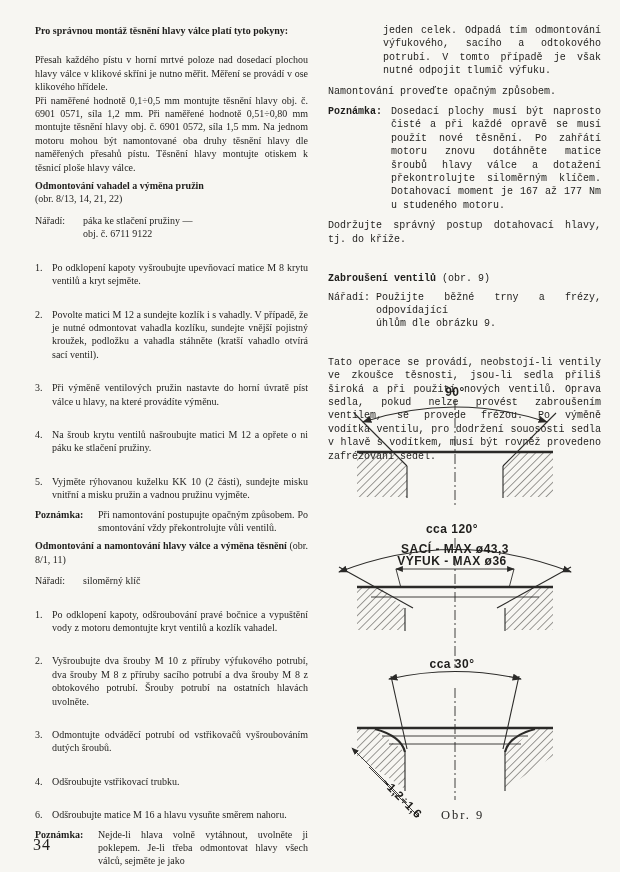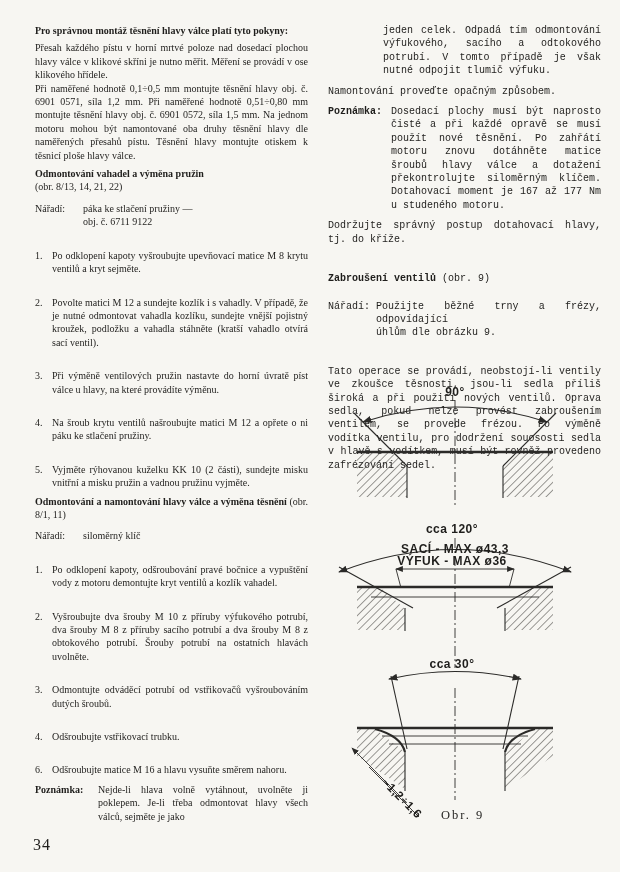--- a/index.html
+++ b/index.html
@@ -33,38 +33,41 @@
   .fl{font-family:"Liberation Sans",sans-serif;font-weight:bold;font-size:12px;fill:#1f1e1c;letter-spacing:0.5px;}
   .fcap{font-family:"Liberation Serif",serif;font-size:12.5px;fill:#1f1e1c;letter-spacing:2px;}
 </style>
 </head>
 <body>
 
 <div class="page">
 
   <div class="col col-left">
     <p class="h">Pro správnou montáž těsnění hlavy válce platí tyto pokyny:</p>
-    <p style="margin-top:4px">Přesah každého pístu v horní mrtvé poloze nad dosedací plochou hlavy válce v klikové skříni je nutno měřit. Měření se provádí v ose klikového hřídele.</p>
+    <p style="margin-top:16px">Přesah každého pístu v horní mrtvé poloze nad dosedací plochou hlavy válce v klikové skříni je nutno měřit. Měření se provádí v ose klikového hřídele.</p>
     <p>Při naměřené hodnotě 0,1÷0,5 mm montujte těsnění hlavy obj. č. 6901 0571, síla 1,2 mm. Při naměřené hodnotě 0,51÷0,80 mm montujte těsnění hlavy obj. č. 6901 0572, síla 1,5 mm. Na jednom motoru mohou být namontované oba druhy těsnění hlavy dle naměřených přesahů pístu. Těsnění hlavy montujte otiskem k těsnicí ploše hlavy válce.</p>
 
     <p class="h mt-sect">
       <span>Odmontování vahadel a výměna pružin</span><br>
       <span class="norm">(obr. 8/13, 14, 21, 22)</span>
     </p>
     <p class="hang48 mt-tool">
       <span class="lbl48">Nářadí:</span><span>páka ke stlačení pružiny —</span><br>
       <span>obj. č. 6711 9122</span>
     </p>
     <div class="mt-list">
       <p class="li"><span class="num">1.</span><span>Po odklopení kapoty vyšroubujte upevňovací matice M 8 krytu ventilů a kryt sejměte.</span></p>
       <p class="li"><span class="num">2.</span><span>Povolte matici M 12 a sundejte kozlík i s vahadly. V případě, že je nutné odmontovat vahadla kozlíku, sundejte vnější pojistný kroužek, podložku a vahadla stáhněte (kratší vahadlo otvírá sací ventil).</span></p>
       <p class="li"><span class="num">3.</span><span>Při výměně ventilových pružin nastavte do horní úvratě píst válce u hlavy, na které provádíte výměnu.</span></p>
       <p class="li"><span class="num">4.</span><span>Na šroub krytu ventilů našroubujte matici M 12 a opřete o ni páku ke stlačení pružiny.</span></p>
       <p class="li"><span class="num">5.</span><span>Vyjměte rýhovanou kuželku KK 10 (2 části), sundejte misku vnitřní a misku pružin a vadnou pružinu vyjměte.</span></p>
     </div>
+    <p class="hang64 mt-note">
+      <span class="lbl64">Poznámka:</span><span>Při namontování postupujte opačným způsobem. Po smontování vždy překontrolujte vůli ventilů.</span>
+    </p>
 
     <p class="h mt-sect">
       <span>Odmontování a namontování hlavy válce a výměna těsnění</span>
       <span class="norm">(obr. 8/1, 11)</span>
     </p>
     <p class="hang48 mt-tool">
       <span class="lbl48">Nářadí:</span><span>siloměrný klíč</span>
     </p>
     <div class="mt-list">
       <p class="li"><span class="num">1.</span><span>Po odklopení kapoty, odšroubování pravé bočnice a vypuštění vody z motoru demontujte kryt ventilů a kozlík vahadel.</span></p>
@@ -83,21 +86,21 @@
     <p class="mt-p">Namontování proveďte opačným způsobem.</p>
     <p class="hang64 mt-p">
       <span class="lbl64">Poznámka:</span><span>Dosedací plochy musí být naprosto čisté a při každé opravě se musí použít nové těsnění. Po zahřátí motoru znovu dotáhněte matice šroubů hlavy válce a dotažení překontrolujte siloměrným klíčem. Dotahovací moment je 167 až 177 Nm u studeného motoru.</span>
     </p>
     <p class="mt-p">Dodržujte správný postup dotahovací hlavy, tj. do kříže.</p>
 
     <p class="h" style="margin-top:26px">
       <span>Zabroušení ventilů</span>
       <span class="norm">(obr. 9)</span>
     </p>
-    <p class="hang48" style="margin-top:14px">
+    <p class="hang48" style="margin-top:5px">
       <span class="lbl48">Nářadí:</span><span>Použijte běžné trny a frézy, odpovídající</span><br>
       <span>úhlům dle obrázku 9.</span>
     </p>
     <p style="margin-top:25px">Tato operace se provádí, neobstojí-li ventily ve zkoušce těsnosti, jsou-li sedla příliš široká a při použití nových ventilů. Oprava sedla, pokud nelze provést zabroušením ventilem, se provede frézou. Po výměně vodítka ventilu, pro dodržení souososti sedla v hlavě s vodítkem, musí být rovněž provedeno zafrézování sedel.</p>
   </div>
 
   <div class="figwrap">
     <svg width="290" height="470" viewBox="325 376 290 470" xmlns="http://www.w3.org/2000/svg">
       <defs>
         <marker id="arw" viewBox="0 0 10 10" refX="9" refY="5" markerWidth="8.5" markerHeight="8.5" orient="auto-start-reverse">

